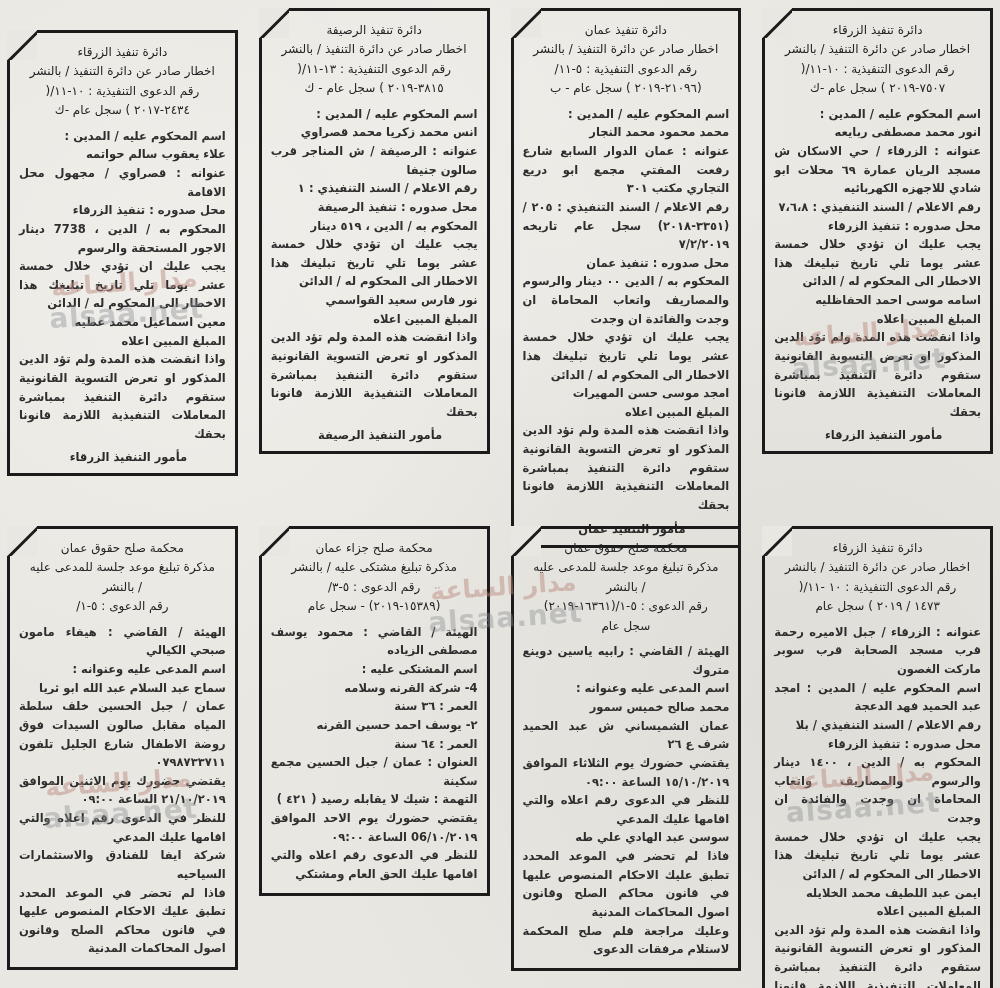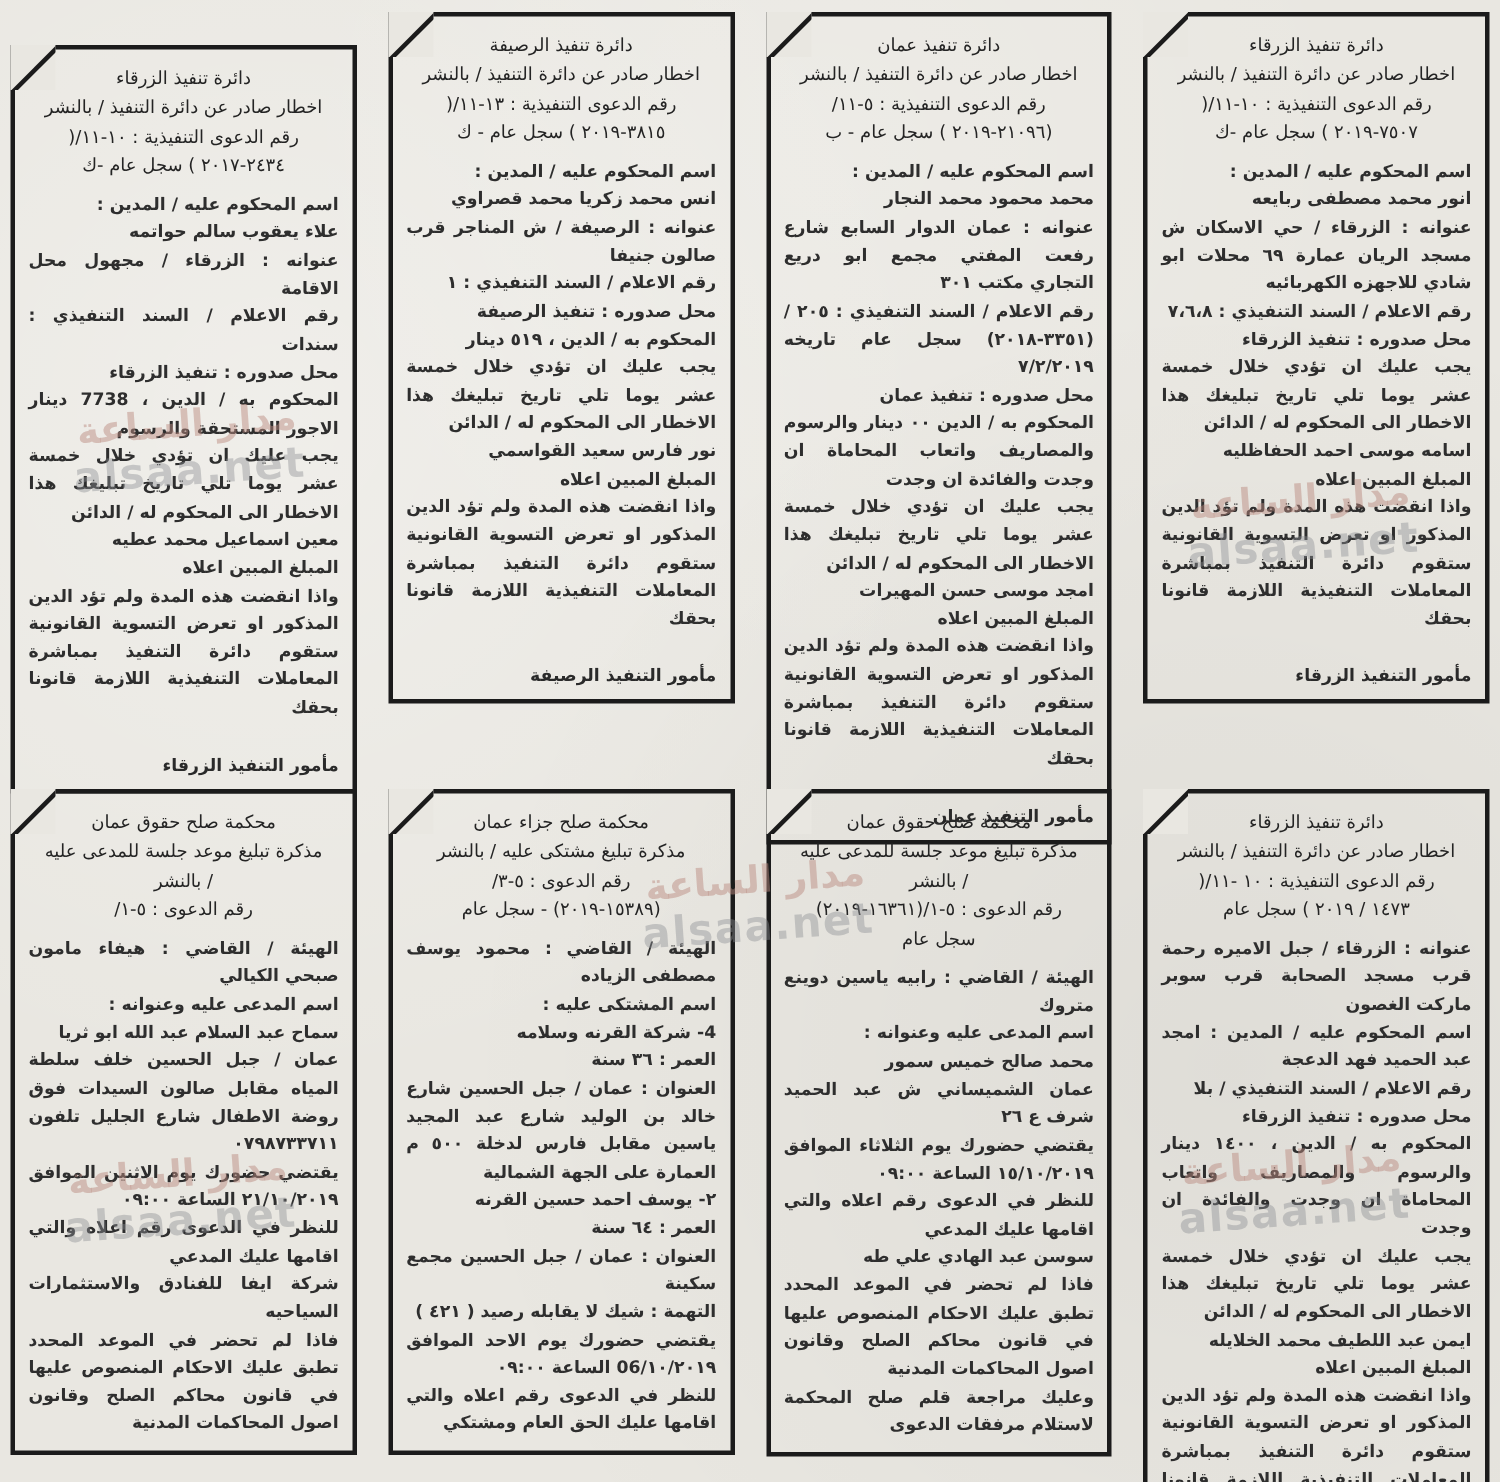--- a/index.html
+++ b/index.html
@@ -60,23 +60,23 @@
     color:#242424;
   }
   .n-body p{
     margin:0;
     font-size:11.5px;
     line-height:1.62;
     text-align:justify;
     color:#2e2e2e;
   }
   .n-sign{
-    margin-top:22px;
+    margin-top:7px;
     font-size:11.5px;
-    text-align:right;
+    text-align:center;
     padding-left:12px;
     color:#2a2a2a;
   }
   .wm{
     position:absolute;
     text-align:center;
     transform:rotate(-4deg);
     pointer-events:none;
     z-index:5;
   }
@@ -175,22 +175,21 @@
       <span class="notch"></span>
       <header class="n-head">
           <div class="hl">دائرة تنفيذ الزرقاء</div>
           <div class="hl">اخطار صادر عن دائرة التنفيذ / بالنشر</div>
           <div class="hl">رقم الدعوى التنفيذية : ١٠-١١/(</div>
           <div class="hl">٢٤٣٤-٢٠١٧ ) سجل عام -ك</div>
         </header>
       <div class="n-body">
           <p>اسم المحكوم عليه / المدين :</p>
           <p>علاء يعقوب سالم حواتمه</p>
-          <p>عنوانه : الزرقاء / مجهول محل الاقامة</p>
-          <p>رقم الاعلام / السند التنفيذي : سندات</p>
+          <p>عنوانه : قصراوي / مجهول محل الاقامة</p>
           <p>محل صدوره : تنفيذ الزرقاء</p>
           <p>المحكوم به / الدين ، 7738 دينار الاجور المستحقة والرسوم</p>
           <p>يجب عليك ان تؤدي خلال خمسة عشر يوما تلي تاريخ تبليغك هذا الاخطار الى المحكوم له / الدائن</p>
           <p>معين اسماعيل محمد عطيه</p>
           <p>المبلغ المبين اعلاه</p>
           <p>واذا انقضت هذه المدة ولم تؤد الدين المذكور او تعرض التسوية القانونية ستقوم دائرة التنفيذ بمباشرة المعاملات التنفيذية اللازمة قانونا بحقك</p>
         </div>
       <div class="n-sign">مأمور التنفيذ الزرقاء</div>
     </article>
       <article class="notice n5">
@@ -242,21 +241,20 @@
           <div class="hl">محكمة صلح جزاء عمان</div>
           <div class="hl">مذكرة تبليغ مشتكى عليه / بالنشر</div>
           <div class="hl">رقم الدعوى : ٥-٣/</div>
           <div class="hl">(١٥٣٨٩-٢٠١٩) - سجل عام</div>
         </header>
       <div class="n-body">
           <p>الهيئة / القاضي : محمود يوسف مصطفى الزياده</p>
           <p>اسم المشتكى عليه :</p>
           <p>4- شركة القرنه وسلامه</p>
           <p>العمر : ٣٦ سنة</p>
-          <p>العنوان : عمان / جبل الحسين شارع خالد بن الوليد شارع عبد المجيد ياسين مقابل فارس لدخلة ٥٠٠ م العمارة على الجهة الشمالية</p>
           <p>٢- يوسف احمد حسين القرنه</p>
           <p>العمر : ٦٤ سنة</p>
           <p>العنوان : عمان / جبل الحسين مجمع سكينة</p>
           <p>التهمة : شيك لا يقابله رصيد ( ٤٢١ )</p>
           <p>يقتضي حضورك يوم الاحد الموافق 06/١٠/٢٠١٩ الساعة ٠٩:٠٠</p>
           <p>للنظر في الدعوى رقم اعلاه والتي اقامها عليك الحق العام ومشتكي</p>
         </div>
 
     </article>
       <article class="notice n8">

